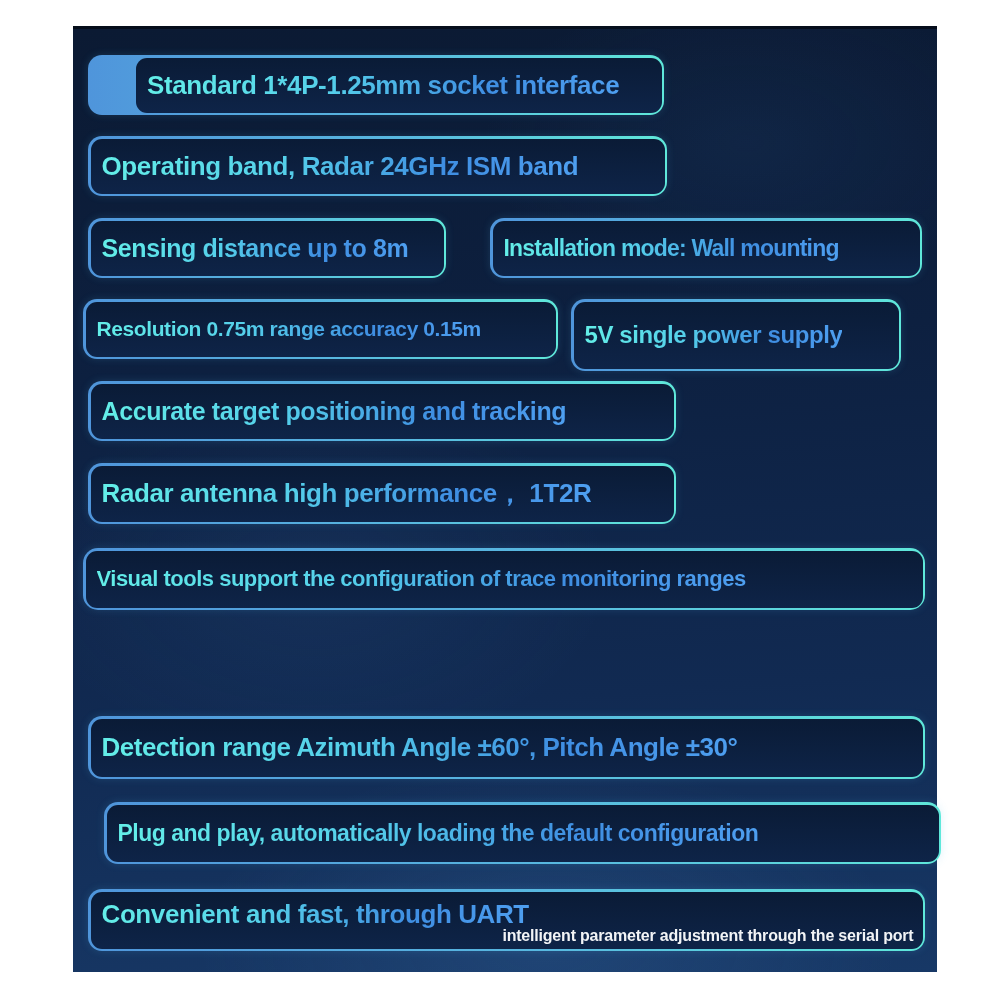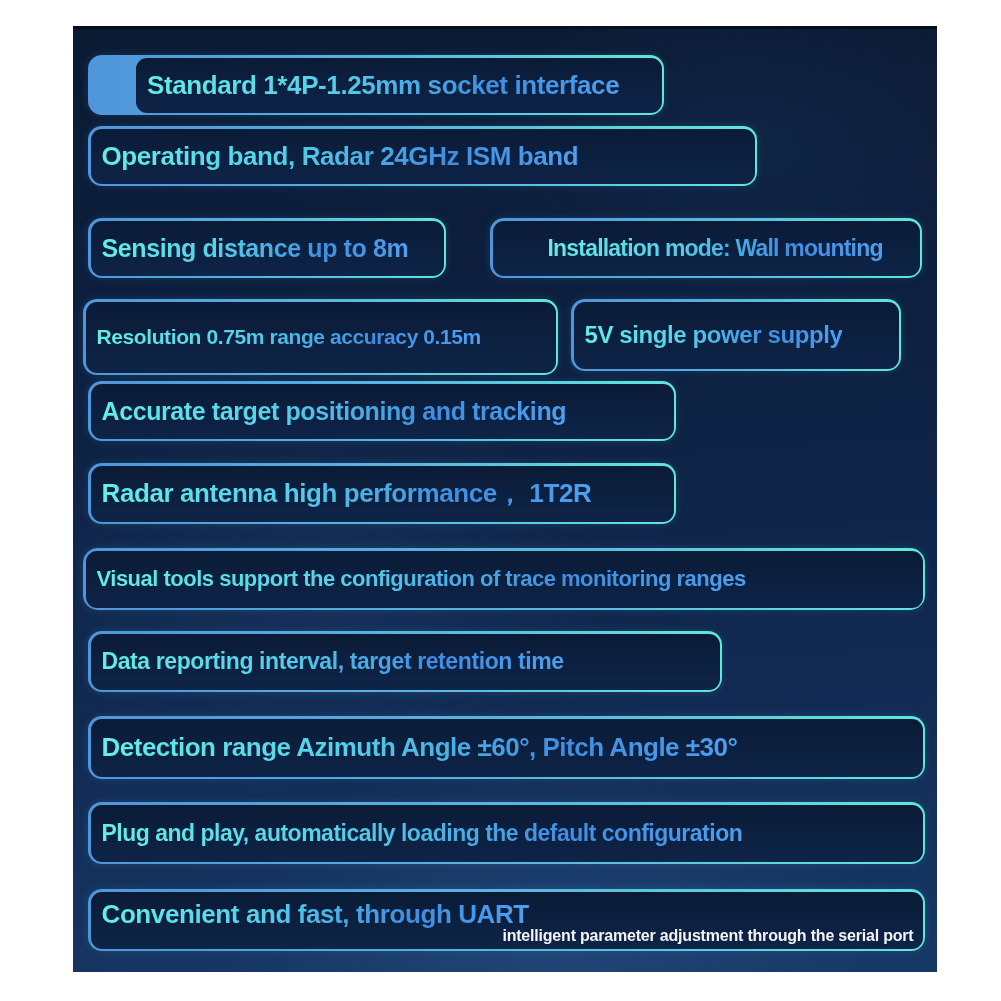--- a/index.html
+++ b/index.html
@@ -38,31 +38,31 @@
     -webkit-background-clip:text;background-clip:text;
     color:transparent;
   }
   .note{
     position:absolute;right:9px;bottom:4px;
     font-weight:700;font-size:16px;letter-spacing:-0.2px;
     color:#f2f4f6;white-space:nowrap;
   }
   
   .b0 {left:15px; top:26px;  width:576px;height:60px;padding-left:48px;} .b0  .txt{font-size:26px;}
-  .b1 {left:15px; top:97px; width:669px;height:60px;} .b1  .txt{font-size:26px;}
+  .b1 {left:15px; top:107px; width:579px;height:60px;} .b1  .txt{font-size:26px;}
   .b2 {left:15px; top:189px; width:358px;height:60px;} .b2  .txt{font-size:25px;}
-  .b3 {left:417px;top:189px; width:432px;height:60px;} .b3  .txt{font-size:23px;letter-spacing:-0.8px;margin-left:44px;}
-  .b4 {left:10px; top:270px; width:475px;height:76px;} .b4  .txt{font-size:21px;}
+  .b3 {left:417px;top:189px; width:432px;height:60px;} .b3  .txt{font-size:23px;letter-spacing:-0.8px;}
+  .b4 {left:10px; top:270px; width:475px;height:60px;} .b4  .txt{font-size:21px;}
   .b5 {left:498px;top:270px; width:330px;height:72px;} .b5  .txt{font-size:24px;}
   .b6 {left:15px; top:352px; width:588px;height:60px;} .b6  .txt{font-size:25px;}
   .b7 {left:15px; top:434px; width:588px;height:61px;} .b7  .txt{font-size:26px;}
   .b8 {left:10px; top:519px; width:842px;height:62px;border-radius:15px;} .b8  .txt{font-size:22px;letter-spacing:-0.5px;}
   .b9 {left:15px; top:602px; width:634px;height:61px;} .b9  .txt{font-size:23px;}
   .b10{left:15px; top:687px; width:837px;height:63px;} .b10 .txt{font-size:26px;letter-spacing:-0.5px;}
-  .b11{left:15px; top:773px; width:837px;height:62px;} .b11 .txt{font-size:23px;letter-spacing:-0.5px;}
+  .b11{left:31px; top:773px; width:837px;height:62px;} .b11 .txt{font-size:23px;letter-spacing:-0.5px;}
   .b12{left:15px; top:860px; width:837px;height:62px;}
   .b12 .box-inner{align-items:flex-start;}
   .b12 .txt{font-size:26px;margin-top:7px;}
 </style>
 </head>
 <body>
 
 <div class="panel">
 
   <div class="box b0">
@@ -112,25 +112,20 @@
       <span class="txt">Radar antenna high performance， 1T2R</span>
     </div>
   </div>
 
   <div class="box b8">
     <div class="box-inner">
       <span class="txt">Visual tools support the configuration of trace monitoring ranges</span>
     </div>
   </div>
 
-  <div class="box b9">
-    <div class="box-inner">
-      <span class="txt">Data reporting interval, target retention time</span>
-    </div>
-  </div>
 
   <div class="box b10">
     <div class="box-inner">
       <span class="txt">Detection range Azimuth Angle ±60°, Pitch Angle ±30°</span>
     </div>
   </div>
 
   <div class="box b11">
     <div class="box-inner">
       <span class="txt">Plug and play, automatically loading the default configuration</span>

